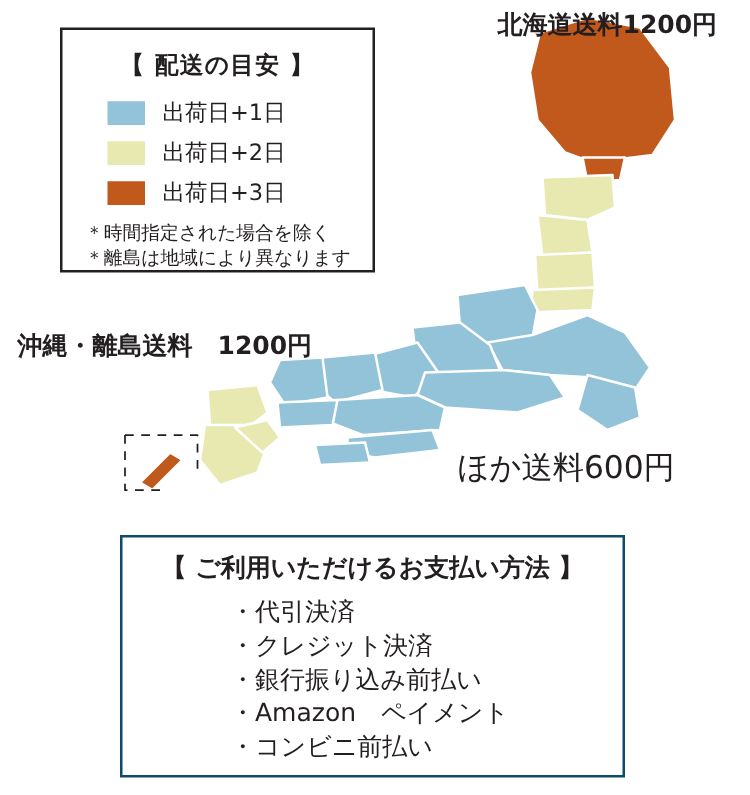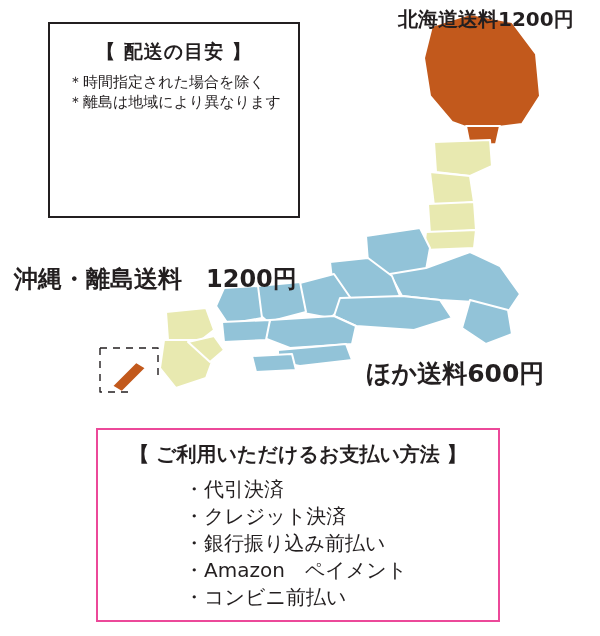--- a/index.html
+++ b/index.html
@@ -85,43 +85,43 @@
     top: 6px;
     font-size: 20px;
     font-weight: bold;
     color: #231f20;
     white-space: nowrap;
   }
   .label-okinawa {
     position: absolute;
     left: 14px;
     top: 263px;
-    font-size: 24px;
+    font-size: 20px;
     font-weight: bold;
     color: #231f20;
     white-space: nowrap;
   }
   .label-other {
     position: absolute;
     left: 366px;
     top: 357px;
     font-size: 25px;
-    font-weight: bold;
+    font-weight: normal;
     color: #231f20;
     white-space: nowrap;
   }
 
   
   .payment-box {
     position: absolute;
     left: 96px;
     top: 428px;
     width: 404px;
     height: 194px;
-    border: 2px solid #ec4899;
+    border: 2px solid #0c4a6e;
     background: #ffffff;
     box-sizing: border-box;
   }
   .payment-title {
     text-align: center;
     font-size: 20px;
     font-weight: bold;
     margin-top: 11px;
     color: #231f20;
   }
@@ -187,20 +187,34 @@
       </g>
     </g>
   </svg>
 
   <div class="label-hokkaido">北海道送料1200円</div>
   <div class="label-okinawa">沖縄・離島送料　1200円</div>
   <div class="label-other">ほか送料600円</div>
 
   <div class="legend-box">
     <div class="legend-title">【 配送の目安 】</div>
+    <div class="legend-rows">
+      <div class="legend-row">
+        <span class="swatch" style="background:#92c3d8"></span>
+        <span class="legend-label">出荷日+1日</span>
+      </div>
+      <div class="legend-row">
+        <span class="swatch" style="background:#e8e9b0"></span>
+        <span class="legend-label">出荷日+2日</span>
+      </div>
+      <div class="legend-row">
+        <span class="swatch" style="background:#c2591c"></span>
+        <span class="legend-label">出荷日+3日</span>
+      </div>
+    </div>
     <div class="legend-notes">
       <div class="legend-note">＊時間指定された場合を除く</div>
       <div class="legend-note">＊離島は地域により異なります</div>
     </div>
   </div>
 
   <div class="payment-box">
     <div class="payment-title">【 ご利用いただけるお支払い方法 】</div>
     <ul class="payment-list">
       <li class="payment-item">・代引決済</li>

